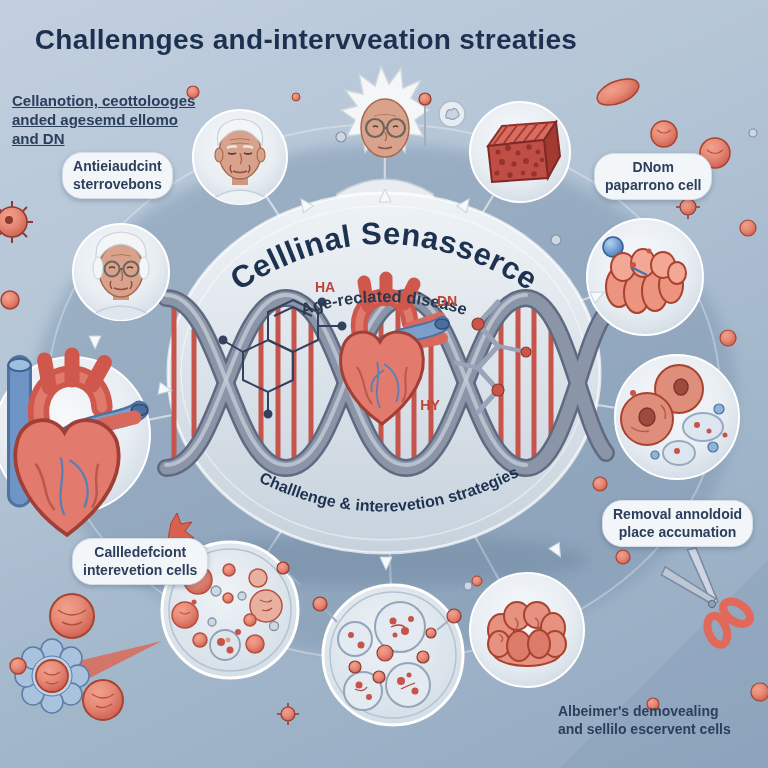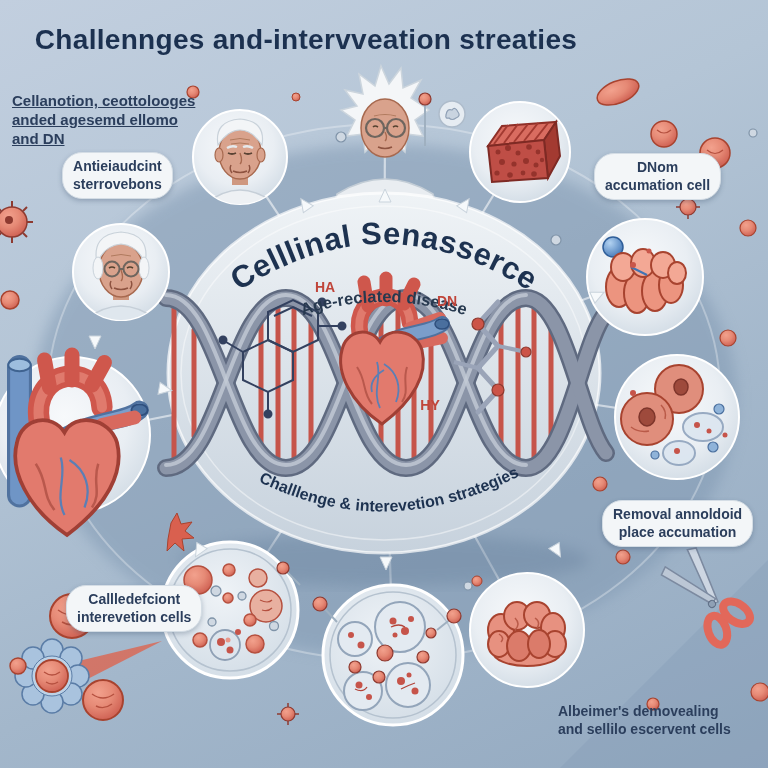--- a/index.html
+++ b/index.html
@@ -18,21 +18,21 @@
     font-size:15px;font-weight:700;color:#2b3e5c;line-height:1.25;text-decoration:underline;
   }
   .pill{
     position:absolute;background:#f3f6f8;border:1px solid #d4dde5;border-radius:20px;
     padding:5px 10px;font-size:14px;font-weight:700;color:#2b3e5c;text-align:center;
     line-height:1.25;box-shadow:0 2px 5px rgba(40,60,90,.28);white-space:nowrap;
   }
   .pill-antiox{left:62px;top:152px;}
   .pill-dna{left:594px;top:153px;font-size:14px;}
   .pill-removal{left:602px;top:500px;}
-  .pill-deficient{left:66px;top:538px;margin-top:47px;}
+  .pill-deficient{left:72px;top:538px;}
   .caption{
     position:absolute;left:558px;top:670px;width:210px;
     font-size:14px;font-weight:700;color:#2b3e5c;line-height:1.3;margin-top:32px;
   }
   .arc-main{font-size:31px;font-weight:800;fill:#1d3250;letter-spacing:.5px;}
   .arc-sub{font-size:16.5px;font-weight:700;fill:#27394f;}
   .arc-bot{font-size:16px;font-weight:700;fill:#1d3250;}
   .mol-label{font-size:14px;font-weight:700;fill:#c0453a;}
 </style>
 </head>
@@ -506,21 +506,21 @@
   <div>and DN</div>
 </div>
 
 <div class="pill pill-antiox">
   <div>Antieiaudcint</div>
   <div>sterrovebons</div>
 </div>
 
 <div class="pill pill-dna">
   <div>DNom</div>
-  <div>accumation cell</div>
+  <div>paparrono cell</div>
 </div>
 
 <div class="pill pill-removal">
   <div>Removal annoldoid</div>
   <div>place accumation</div>
 </div>
 
 <div class="pill pill-deficient">
   <div>Callledefciont</div>
   <div>interevetion cells</div>

